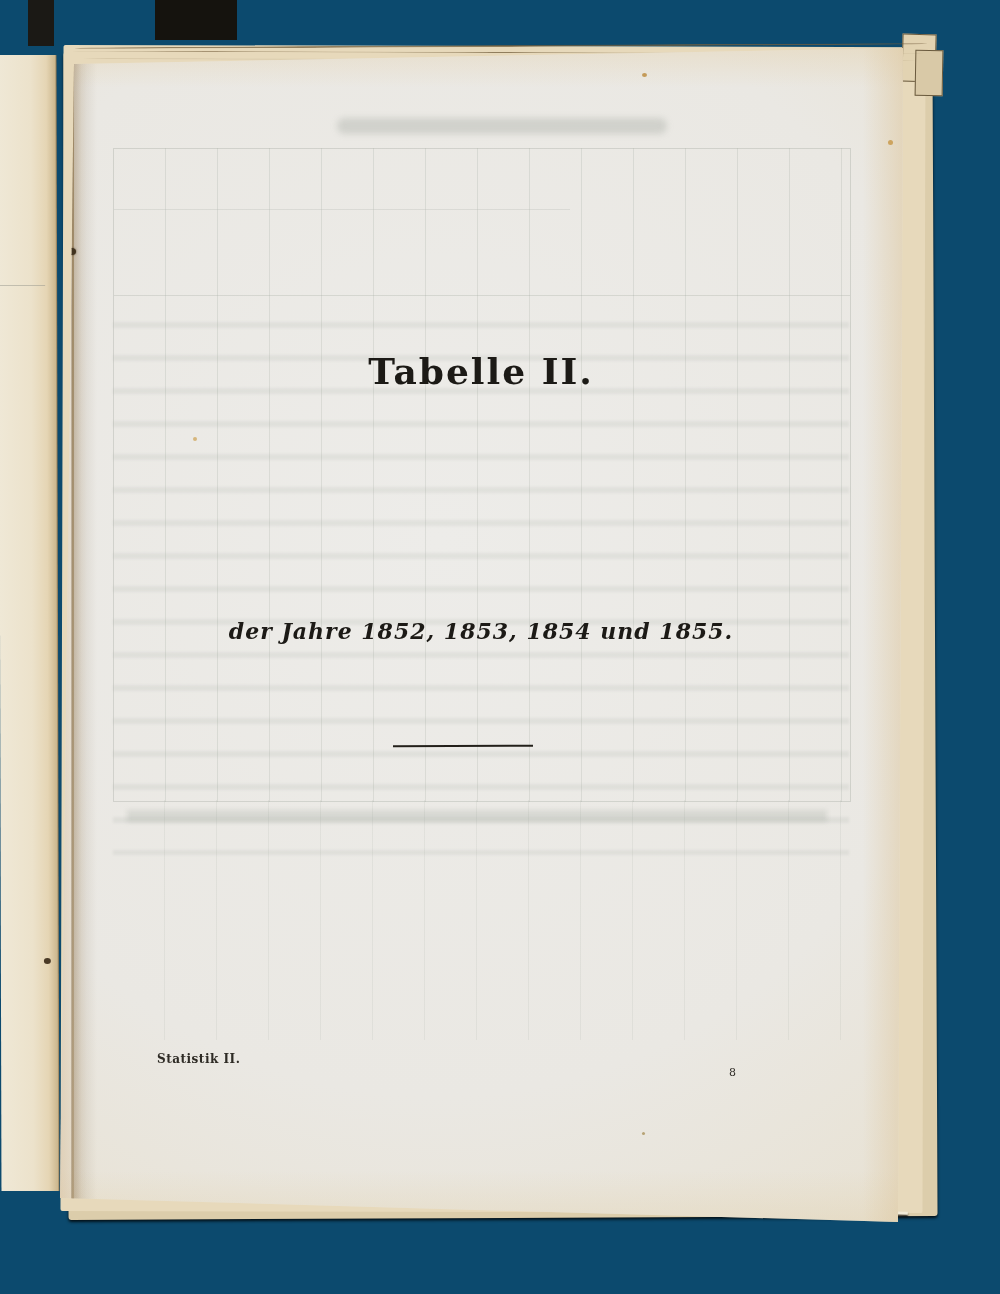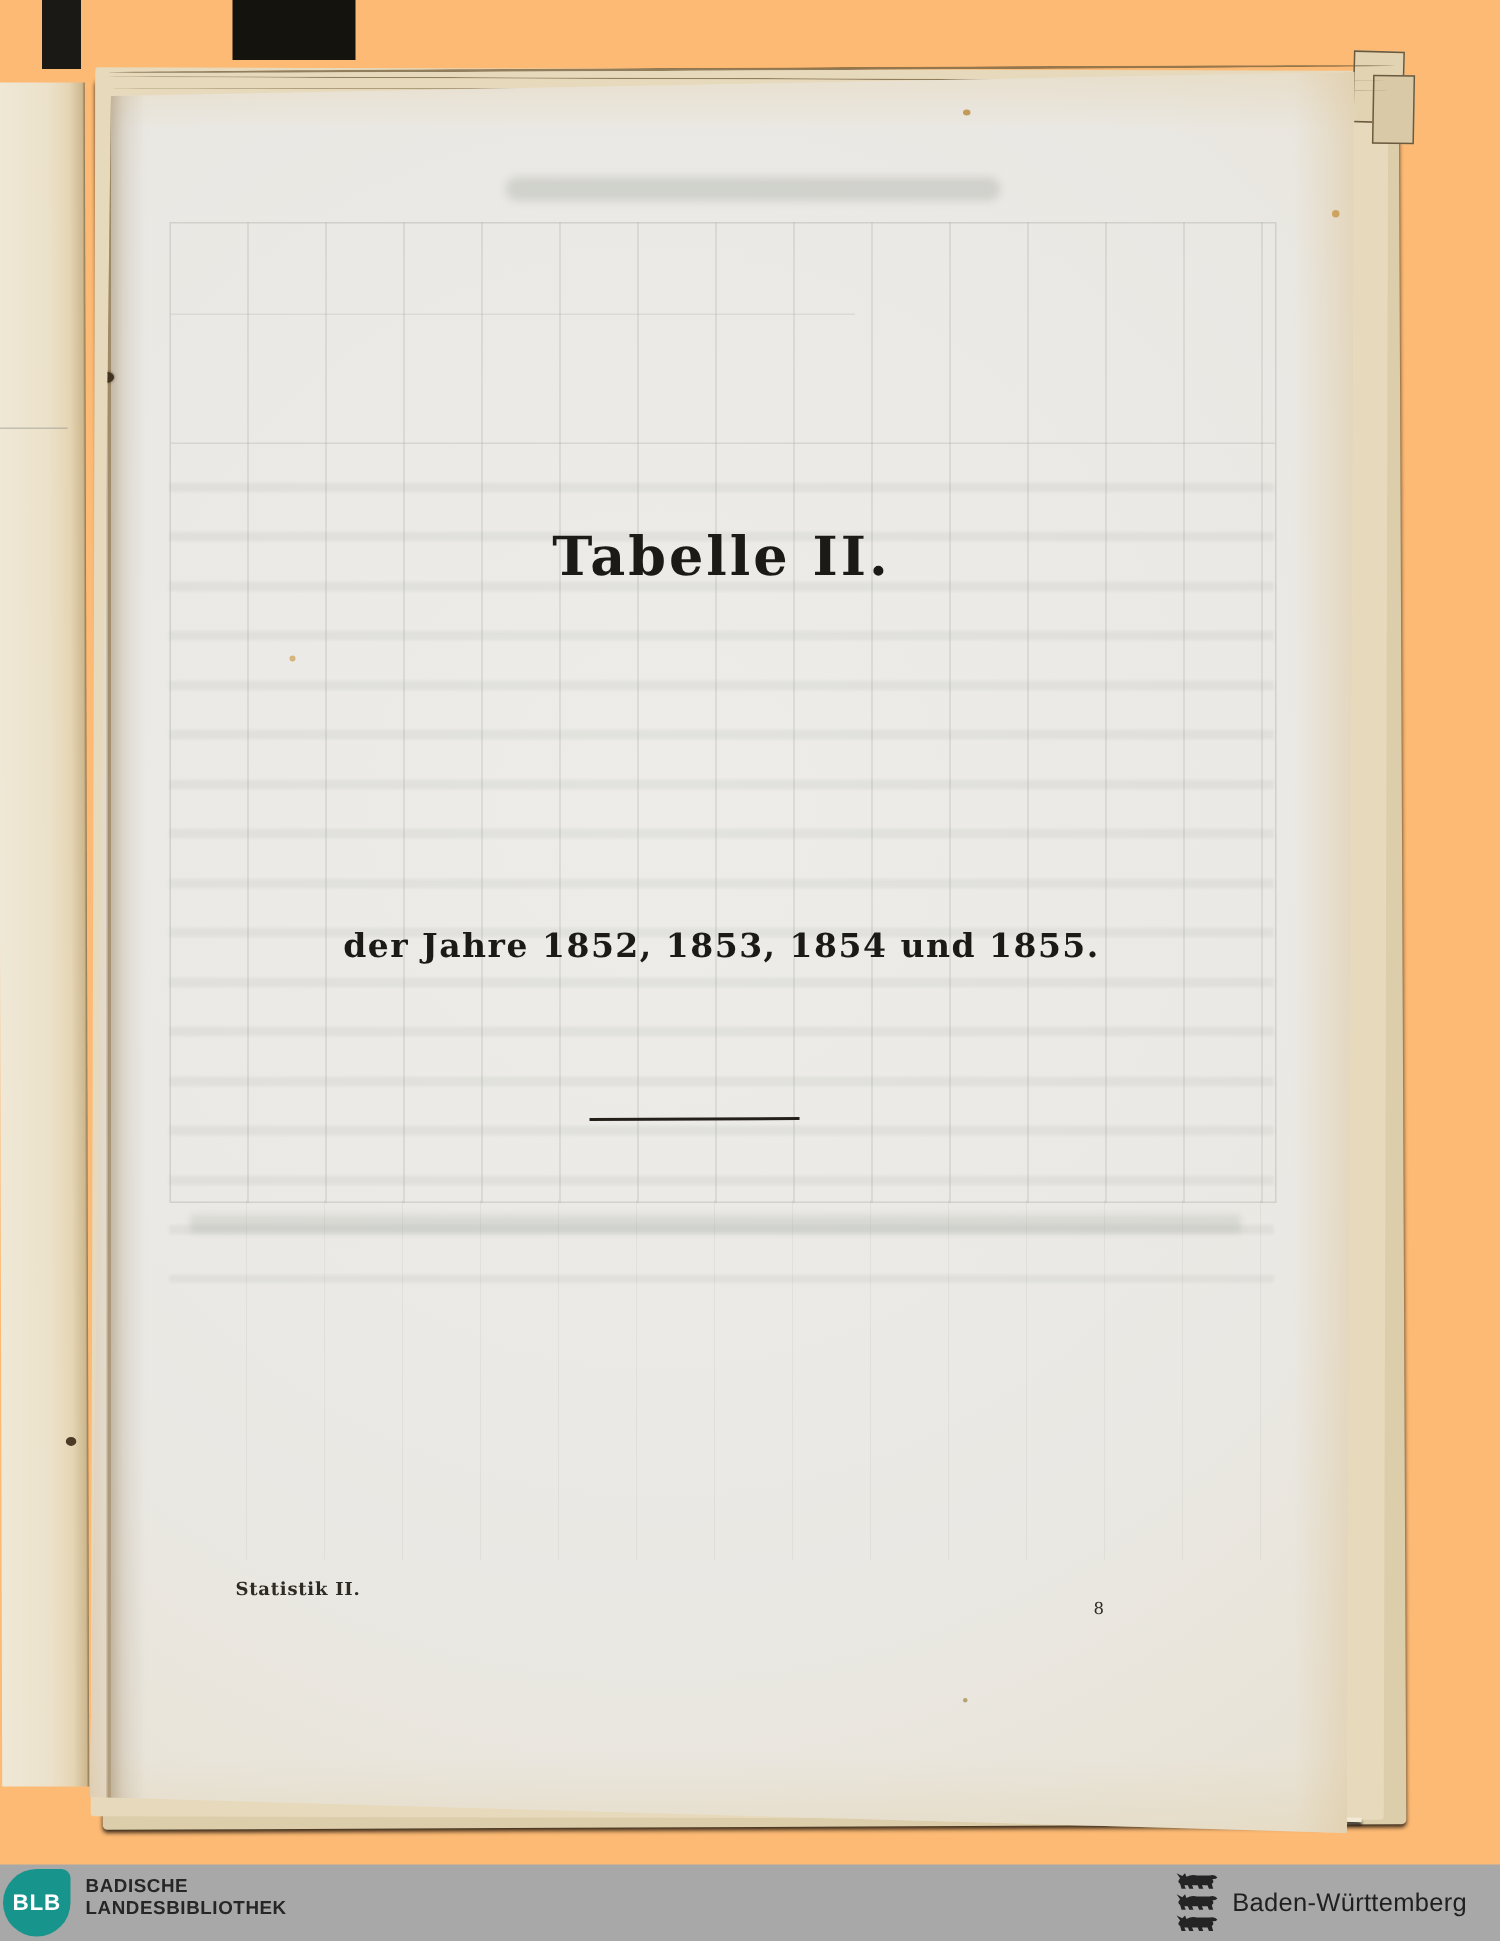--- a/index.html
+++ b/index.html
@@ -1,17 +1,17 @@
 <!DOCTYPE html>
 <html><head>
 <meta charset="utf-8">
 <style>
   html,body{margin:0;padding:0;background:#0c0b09;}
   .viewport{position:relative;width:1000px;height:1294px;overflow:hidden;
-            background:#fdba74;font-family:"DejaVu Serif", serif;}
+            background:#0c4a6e;font-family:"DejaVu Serif", serif;}
   
   .bg-band{position:absolute;background:#1b1915;}
   .bg-band.b1{left:28px;top:0;width:26px;height:46px;}
   .bg-band.b2{left:155px;top:0;width:82px;height:40px;background:#15130e;}
 
   
   .page-stack{position:absolute;left:0;top:0;width:1000px;height:1294px;}
   .under-page{position:absolute;}
   .up1{left:66px;top:50px;width:869px;height:1168px;background:#dccdab;
        transform:rotate(-0.25deg);border-radius:3px;box-shadow:0 2px 3px rgba(0,0,0,.8);}
@@ -74,21 +74,21 @@
       background:rgba(120,128,118,.22);filter:blur(3px);border-radius:8px;}
   .ghost-sum{position:absolute;left:70px;top:770px;width:700px;height:12px;
       background:rgba(130,140,130,.18);filter:blur(2.5px);}
 
   
   .pagetext{position:absolute;left:0;width:100%;text-align:center;
       font-family:"DejaVu Serif", serif;color:#1c1a16;}
   .heading{top:310px;font-size:36px;font-weight:bold;letter-spacing:2px;}
   .title{top:440px;font-size:44px;font-weight:bold;letter-spacing:6px;
       text-shadow:0.6px 0.6px 0 rgba(28,26,22,.55);}
-  .subtitle{top:578px;font-size:22px;font-weight:bold;letter-spacing:1px;}
+  .subtitle{top:578px;font-size:22px;font-weight:bold;letter-spacing:1px;font-style:italic;}
   .divider{position:absolute;left:336px;top:705px;width:140px;height:0;
       border-top:2px solid #23201a;transform:rotate(-0.3deg);}
   .signature{position:absolute;left:100px;top:1012px;font-size:12px;font-weight:bold;
       color:#2e2b25;letter-spacing:.5px;}
   .pagenum{position:absolute;left:672px;top:1026px;font-size:11px;color:#2e2b25;}
 
   
   .speck{position:absolute;border-radius:50%;}
   .sp1{left:585px;top:33px;width:5px;height:4px;background:#c49a58;}
   .sp2{left:831px;top:100px;width:5px;height:5px;background:#cda45f;}
@@ -148,39 +148,14 @@
       <div class="signature">Statistik II.</div>
       <div class="pagenum">8</div>
 
       <div class="speck sp1"></div>
       <div class="speck sp2"></div>
       <div class="speck sp3"></div>
       <div class="speck sp4"></div>
     </div>
   </div>
 
-  <div class="footer">
-    <div class="blb-logo">
-      <span>BLB</span>
-    </div>
-    <div class="lib-name">
-      <div>BADISCHE</div>
-      <div>LANDESBIBLIOTHEK</div>
-    </div>
-    <div class="state">
-      <svg class="coat" viewBox="0 0 32 46" aria-hidden="true">
-        <g fill="#242424">
-          <g transform="translate(1,1)">
-            <path d="M3 4 L0.5 0.5 L4.5 2.5 L6.5 0.5 L7.5 3 Q11 1 15 2 L24 2 Q28 1 29.5 3.5 Q28 5 26 4.5 Q27.5 7 25.5 8 L26.5 11.5 L23.5 11.5 L22.5 9 L18.5 9 L19.5 11.5 L16.5 11.5 L15.5 9 L11.5 9 L12.5 11.5 L9.5 11.5 L8.5 9 L6 9 L7 11.5 L4 11.5 L3 8 Q0.5 6.5 3 4 Z"></path>
-          </g>
-          <g transform="translate(1,16)">
-            <path d="M3 4 L0.5 0.5 L4.5 2.5 L6.5 0.5 L7.5 3 Q11 1 15 2 L24 2 Q28 1 29.5 3.5 Q28 5 26 4.5 Q27.5 7 25.5 8 L26.5 11.5 L23.5 11.5 L22.5 9 L18.5 9 L19.5 11.5 L16.5 11.5 L15.5 9 L11.5 9 L12.5 11.5 L9.5 11.5 L8.5 9 L6 9 L7 11.5 L4 11.5 L3 8 Q0.5 6.5 3 4 Z"></path>
-          </g>
-          <g transform="translate(1,31)">
-            <path d="M3 4 L0.5 0.5 L4.5 2.5 L6.5 0.5 L7.5 3 Q11 1 15 2 L24 2 Q28 1 29.5 3.5 Q28 5 26 4.5 Q27.5 7 25.5 8 L26.5 11.5 L23.5 11.5 L22.5 9 L18.5 9 L19.5 11.5 L16.5 11.5 L15.5 9 L11.5 9 L12.5 11.5 L9.5 11.5 L8.5 9 L6 9 L7 11.5 L4 11.5 L3 8 Q0.5 6.5 3 4 Z"></path>
-          </g>
-        </g>
-      </svg>
-      <span class="state-name">Baden-Württemberg</span>
-    </div>
-  </div>
 
 </div>
 
 </body></html>

